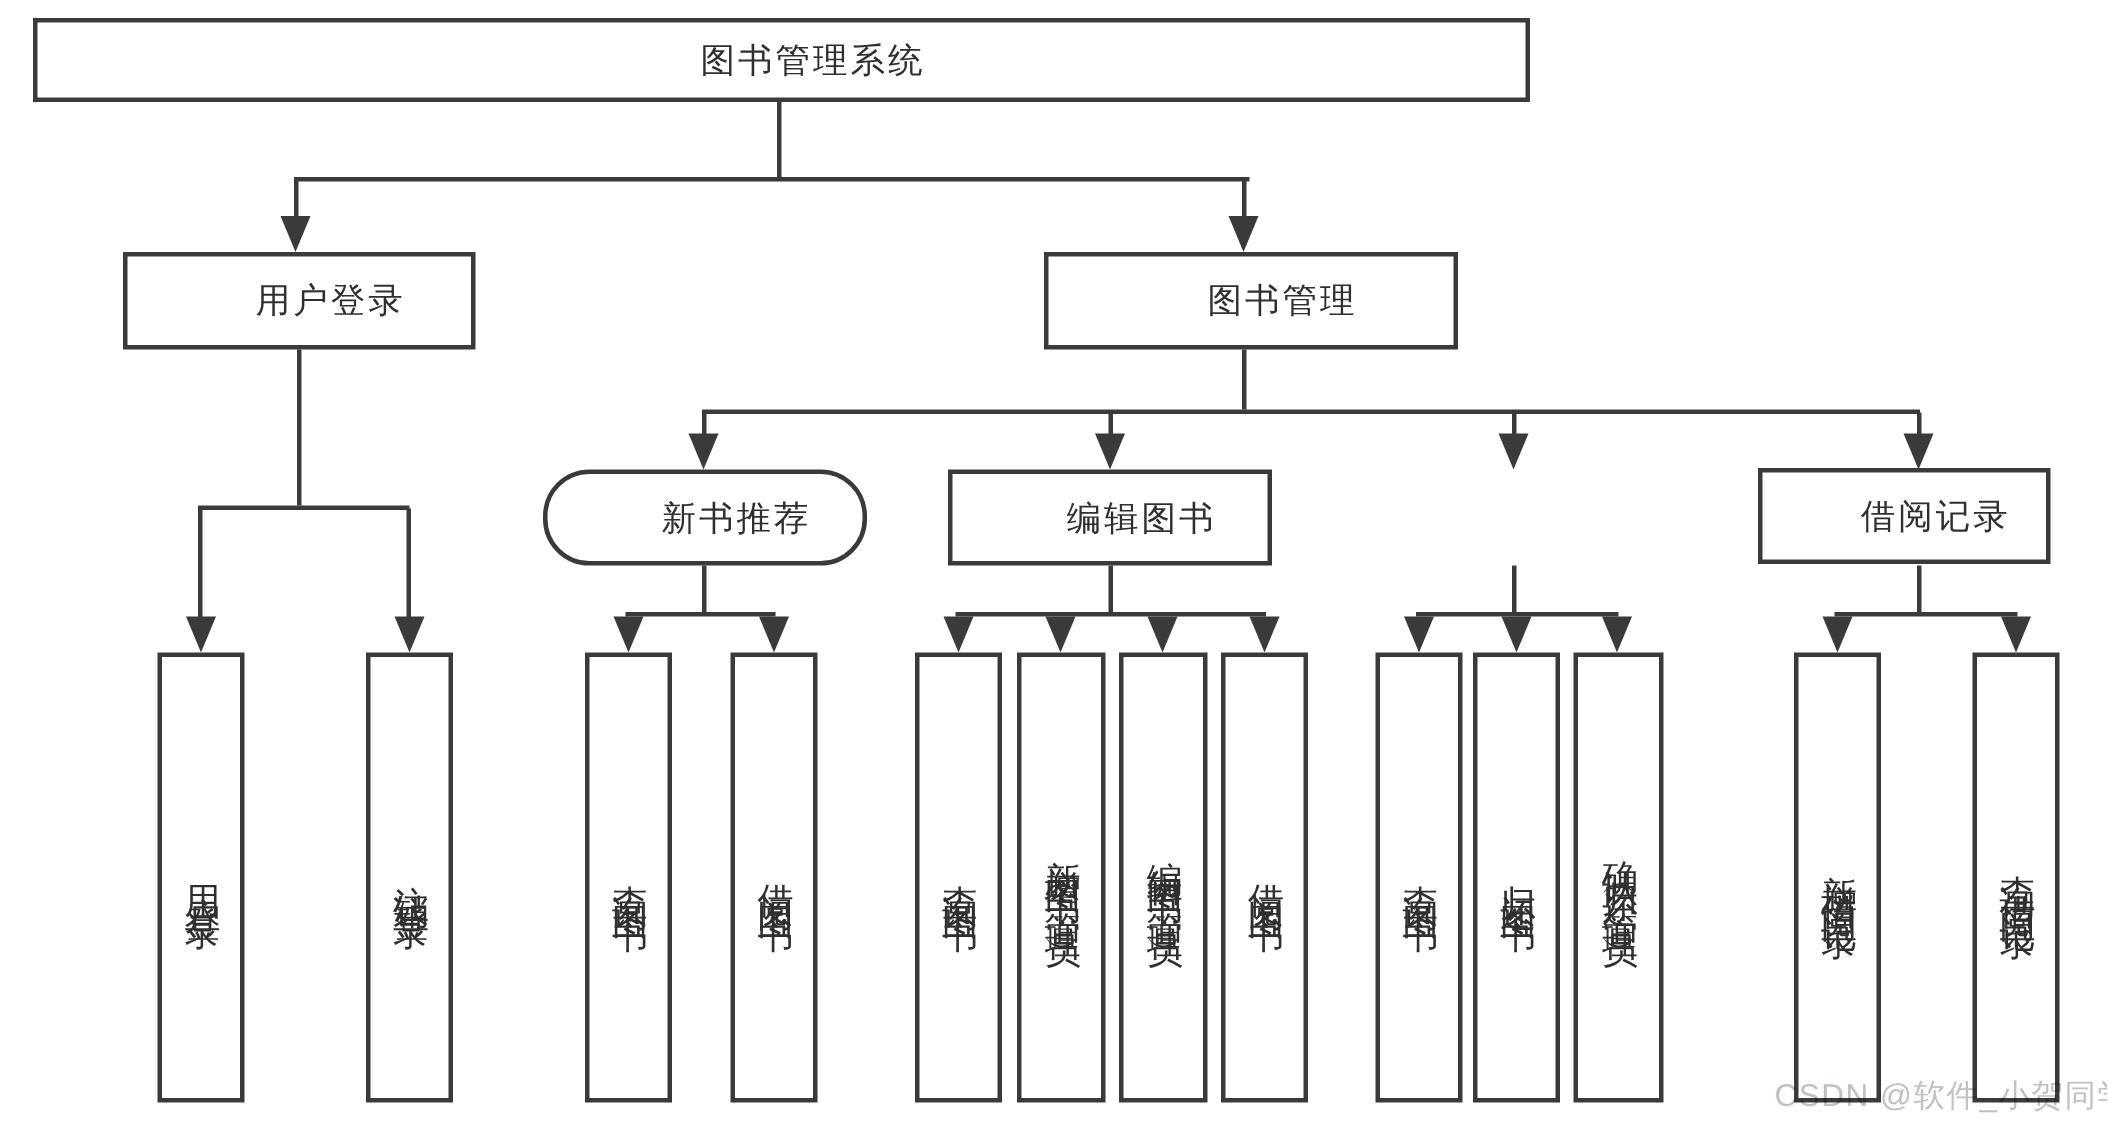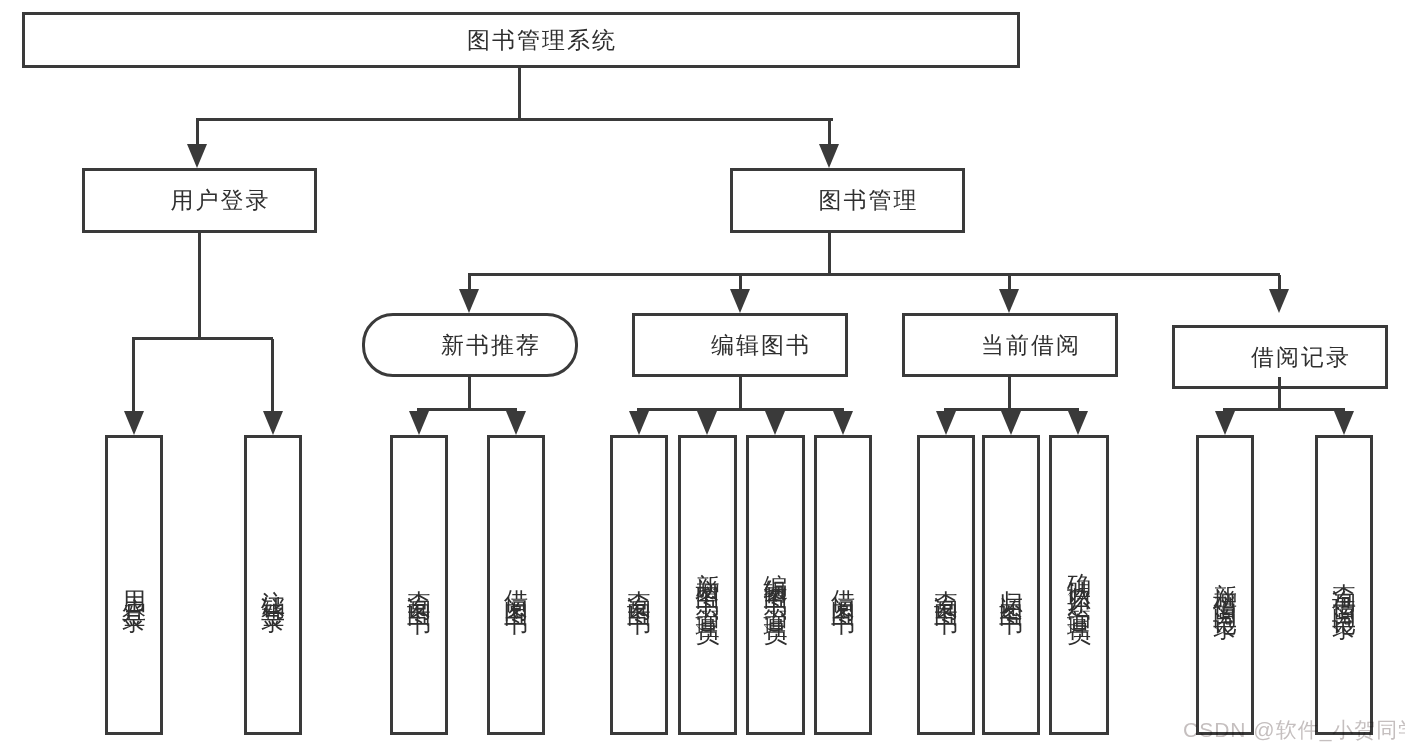--- a/index.html
+++ b/index.html
@@ -37,21 +37,21 @@
   <div class="box h" style="left:22px;top:12px;width:998px;height:56px;">图书管理系统</div>
 
   <div class="vline" style="left:518px;top:68px;height:50px;"></div>
   <div class="hline" style="left:196px;top:118px;width:637px;"></div>
   <div class="vline" style="left:196px;top:120px;height:26px;"></div>
   <div class="arrow" style="left:187px;top:144px;"></div>
   <div class="vline" style="left:828px;top:120px;height:26px;"></div>
   <div class="arrow" style="left:819px;top:144px;"></div>
 
   <div class="box h" style="left:82px;top:168px;width:235px;height:65px;">用户登录</div>
-  <div class="box h" style="left:730px;top:168px;width:235px;height:65px;">图书管理</div>
+  <div class="box h" style="left:696px;top:168px;width:276px;height:65px;">图书管理</div>
 
   <div class="vline" style="left:198px;top:233px;height:104px;"></div>
   <div class="hline" style="left:132px;top:337px;width:141px;"></div>
   <div class="vline" style="left:132px;top:339px;height:74px;"></div>
   <div class="arrow" style="left:124px;top:411px;"></div>
   <div class="vline" style="left:271px;top:339px;height:74px;"></div>
   <div class="arrow" style="left:263px;top:411px;"></div>
 
   <div class="vline" style="left:828px;top:233px;height:40px;"></div>
   <div class="hline" style="left:468px;top:273px;width:812px;"></div>
@@ -59,22 +59,21 @@
   <div class="arrow" style="left:459px;top:289px;"></div>
   <div class="vline" style="left:739px;top:275px;height:16px;"></div>
   <div class="arrow" style="left:730px;top:289px;"></div>
   <div class="vline" style="left:1008px;top:275px;height:16px;"></div>
   <div class="arrow" style="left:999px;top:289px;"></div>
   <div class="vline" style="left:1278px;top:275px;height:16px;"></div>
   <div class="arrow" style="left:1269px;top:289px;"></div>
 
   <div class="box h" style="left:362px;top:313px;width:216px;height:64px;border-radius:31px;">新书推荐</div>
   <div class="box h" style="left:632px;top:313px;width:216px;height:64px;">编辑图书</div>
-  <div class="box h" style="left:902px;top:313px;width:216px;height:64px;">当前借阅</div>
-  <div class="box h" style="left:1172px;top:325px;width:216px;height:64px;">借阅记录</div>
+  <div class="box h" style="left:1172px;top:312px;width:195px;height:64px;">借阅记录</div>
 
   <div class="vline" style="left:468px;top:377px;height:31px;"></div>
   <div class="hline" style="left:417px;top:408px;width:100px;"></div>
   <div class="arrow" style="left:409px;top:411px;"></div>
   <div class="arrow" style="left:506px;top:411px;"></div>
 
   <div class="vline" style="left:739px;top:377px;height:31px;"></div>
   <div class="hline" style="left:637px;top:408px;width:207px;"></div>
   <div class="arrow" style="left:629px;top:411px;"></div>
   <div class="arrow" style="left:697px;top:411px;"></div>

